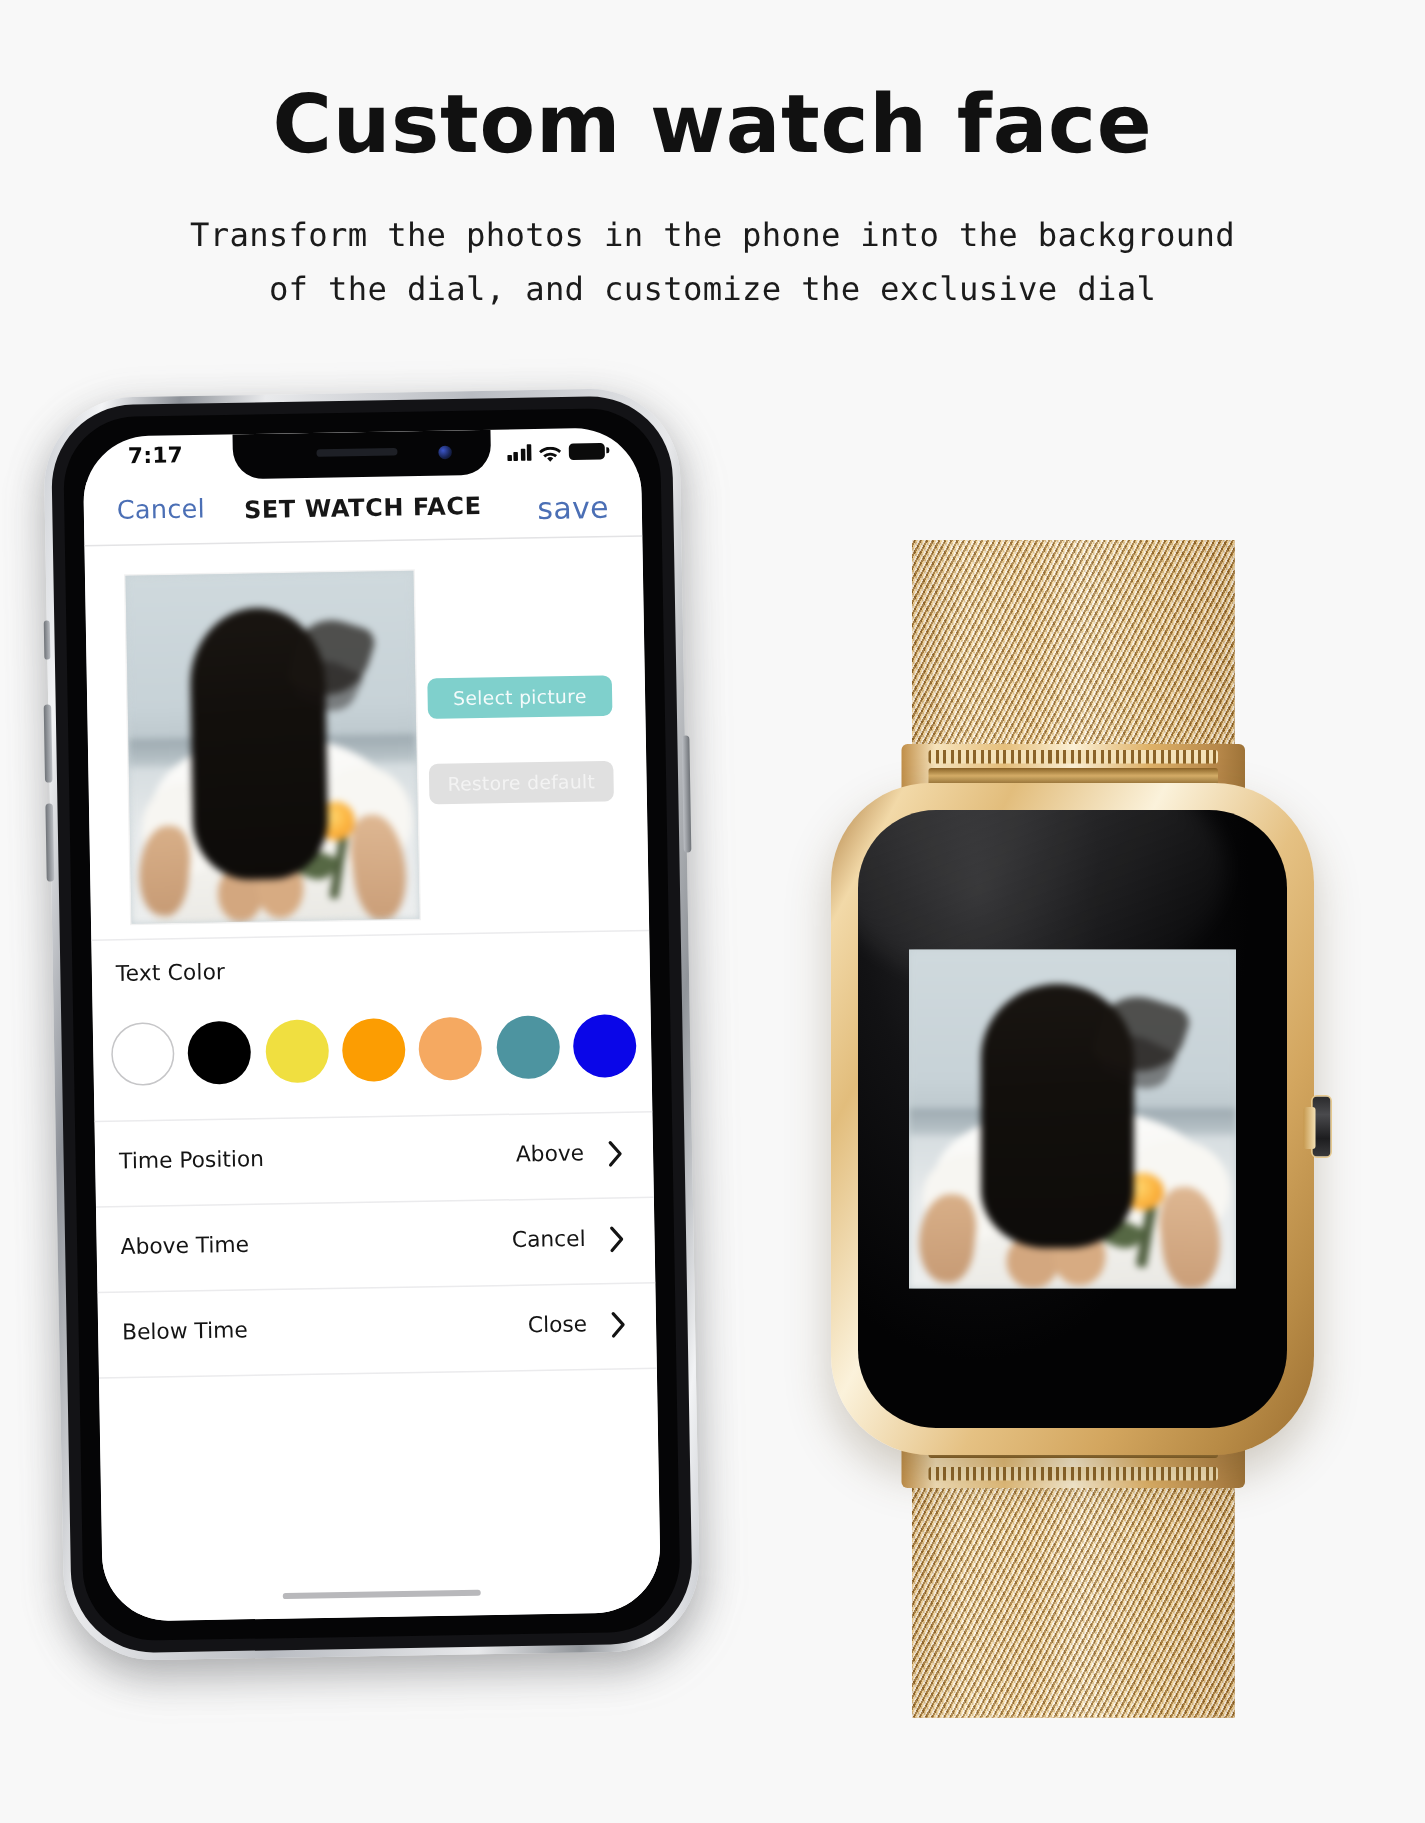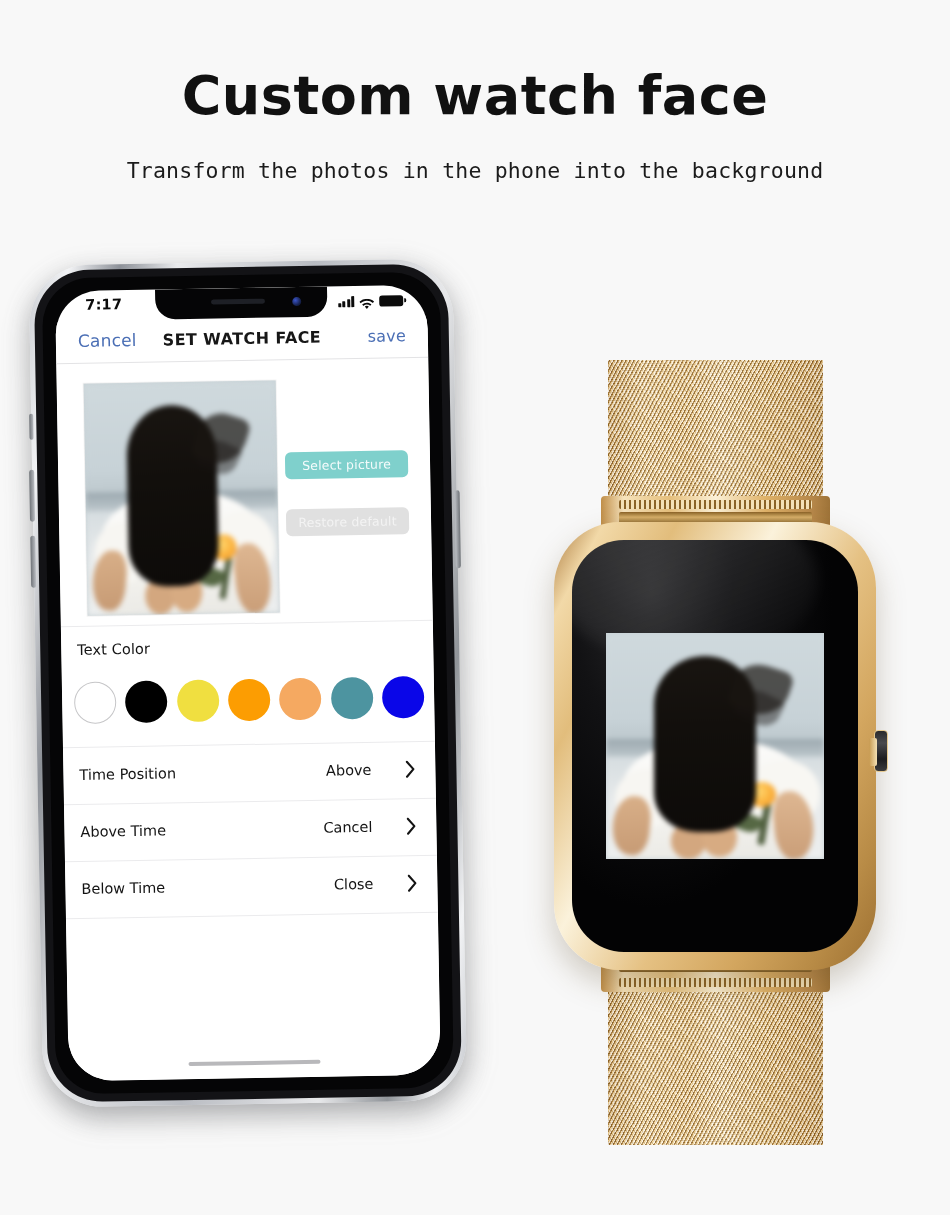--- a/index.html
+++ b/index.html
@@ -19,21 +19,21 @@
   
   .header {
     position: absolute;
     left: 0;
     top: 0;
     width: 950px;
     text-align: center;
   }
   .hero-title {
     margin: 0;
-    padding-top: 65px;
+    padding-top: 52px;
     font-family: "DejaVu Sans", sans-serif;
     font-size: 54px;
     font-weight: bold;
     letter-spacing: 0.5px;
     color: #111111;
     line-height: 1.15;
   }
   .hero-sub {
     margin: 0 auto;
     padding-top: 26px;
@@ -254,21 +254,21 @@
     font-weight: bold;
     color: #171717;
     letter-spacing: 0.4px;
     white-space: nowrap;
   }
   .nav-save {
     position: absolute;
     right: 22px;
     top: 11px;
     font-family: "DejaVu Sans", sans-serif;
-    font-size: 16px;
+    font-size: 20px;
     color: #4b6fb5;
     letter-spacing: 0.2px;
   }
 
   
   .content {
     position: absolute;
     left: 0;
     top: 73px;
     width: 100%;
@@ -511,21 +511,21 @@
   .row-label {
     position: absolute;
     left: 16px;
     top: 19px;
     font-family: "DejaVu Sans", sans-serif;
     font-size: 14.5px;
     color: #141414;
   }
   .row-value {
     position: absolute;
-    right: 64px;
+    right: 46px;
     top: 19px;
     font-family: "DejaVu Sans", sans-serif;
     font-size: 14.5px;
     color: #141414;
   }
   .row-chev {
     position: absolute;
     right: 20px;
     top: 18px;
     width: 10px;
@@ -651,20 +651,21 @@
     border-radius: 2px;
   }
 </style>
 </head>
 <body>
 
 <div class="header">
   <h1 class="hero-title">Custom watch face</h1>
   <div class="hero-sub">
     <span>Transform the photos in the phone into the background</span>
+    <span class="line2">of the dial, and customize the exclusive dial</span>
   </div>
 </div>
 
 <div class="phone-wrap">
   <div class="phone-shadow"></div>
   <div class="phone-outer">
 
     <div class="btn-silent"></div>
     <div class="btn-volup"></div>
     <div class="btn-voldn"></div>

